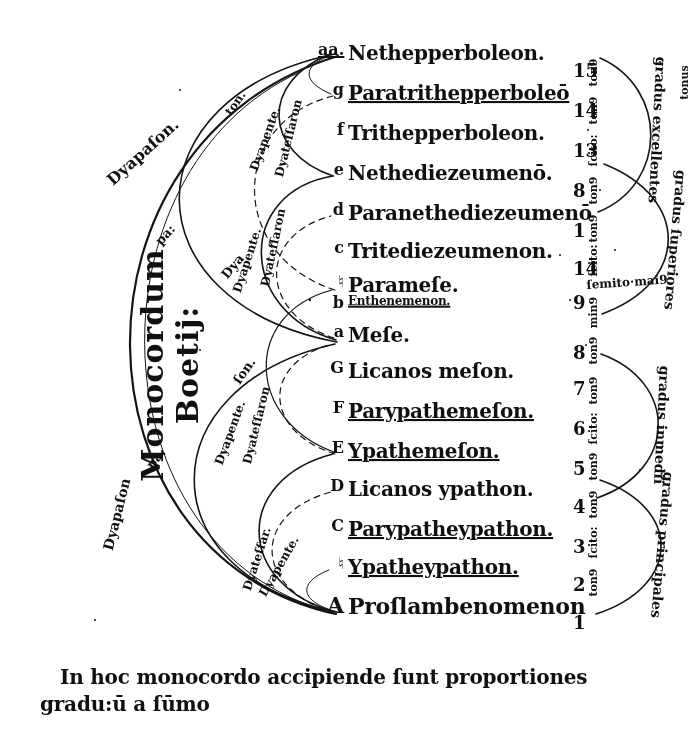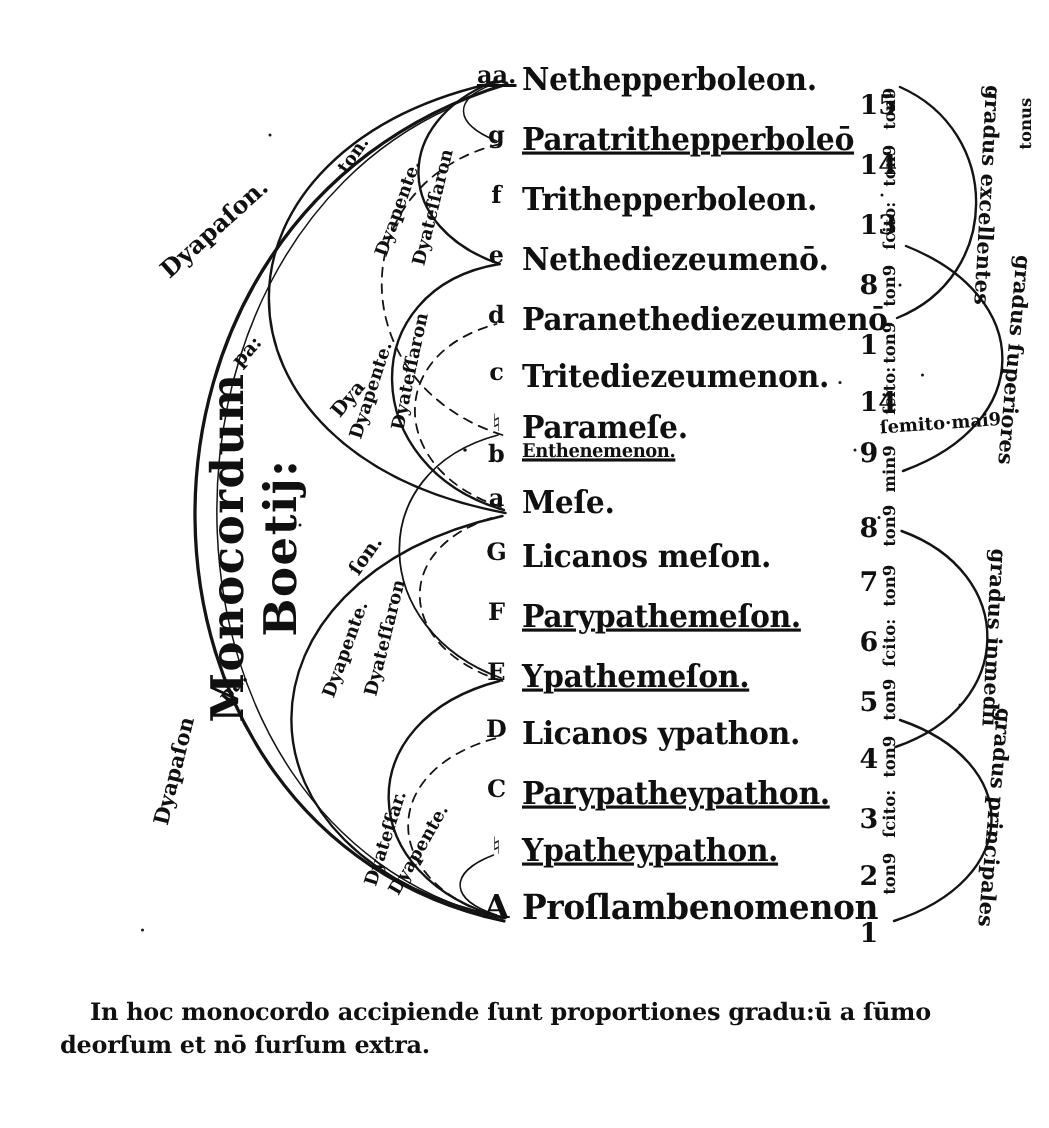--- a/index.html
+++ b/index.html
@@ -1,38 +1,38 @@
 <!DOCTYPE html>
 <html><head>
 <meta charset="utf-8">
 <style>
   html,body{margin:0;padding:0;background:#fff;}
   #page{position:relative;width:699px;height:752px;background:#ffffff;overflow:hidden;
         font-family:"DejaVu Serif","DejaVu Sans",serif;color:#101010;}
   #arcs{position:absolute;left:0;top:0;width:699px;height:752px;}
   .caption{position:absolute;left:35px;top:18px;font-size:13px;font-family:"DejaVu Serif",serif;color:#111;}
   .row{position:absolute;left:318px;height:30px;white-space:nowrap;}
-  .letter{position:absolute;left:0;width:26px;text-align:center;font-size:16px;font-weight:bold;
+  .letter{position:absolute;left:0;width:26px;text-align:right;font-size:16px;font-weight:bold;
           font-family:"DejaVu Serif","DejaVu Sans",serif;}
   .name{position:absolute;left:30px;font-size:20px;font-weight:bold;letter-spacing:-0.3px;
         font-family:"DejaVu Serif",serif;transform:scaleY(1.05);transform-origin:0 0;}
   .name.sm{font-size:12px;}
   .name.u{text-decoration:underline;text-decoration-thickness:2px;}
   .num{position:absolute;left:255px;font-size:18px;font-weight:bold;font-family:"DejaVu Serif",serif;margin-top:20px;}
   .bigletter{font-size:22px;}
   .title{position:absolute;left:-10px;top:330px;width:360px;text-align:center;
          font-size:30px;font-weight:bold;letter-spacing:1px;transform:rotate(-90deg);
          font-family:"DejaVu Serif",serif;}
   .arclabel{position:absolute;font-weight:bold;font-family:"DejaVu Serif",serif;white-space:nowrap;
             transform-origin:0 0;}
   .rgrade{position:absolute;font-size:14px;font-weight:bold;text-align:center;white-space:nowrap;
           font-family:"DejaVu Serif",serif;}
   .ivl{position:absolute;width:80px;text-align:center;font-size:11px;font-weight:bold;
        transform:rotate(-90deg);font-family:"DejaVu Serif",serif;white-space:nowrap;}
-  .footer{position:absolute;left:40px;top:664px;width:615px;font-size:16px;font-weight:bold;
+  .footer{position:absolute;left:40px;top:664px;width:615px;font-size:20px;font-weight:bold;
           line-height:1.35;font-family:"DejaVu Serif",serif;letter-spacing:-0.2px;}
   .footer .l1{display:block;text-indent:20px;}
   .footer .l2{display:block;}
   .ul{text-decoration:underline;text-decoration-thickness:2px;}
 </style>
 </head>
 <body>
 
 <div id="page">
 
@@ -194,16 +194,15 @@
   <span class="ivl" style="left:553px;top:460px">ton9</span>
   <span class="ivl" style="left:553px;top:498px">ton9</span>
   <span class="ivl" style="left:553px;top:536px">ſcito:</span>
   <span class="ivl" style="left:553px;top:576px">ton9</span>
 
   <span class="arclabel" style="left:586px;top:278px;font-size:12px;transform:rotate(-4deg)">ſemito·mai9</span>
   <span class="ivl" style="left:644px;top:76px">tonus</span>
 
   <div class="footer">
     <span class="l1">In hoc monocordo accipiende ſunt proportiones gradu:ū a ſūmo</span>
-    <span class="l2">deorſum et nō ſurſum extra.</span>
   </div>
 
 </div>
 
 </body></html>

